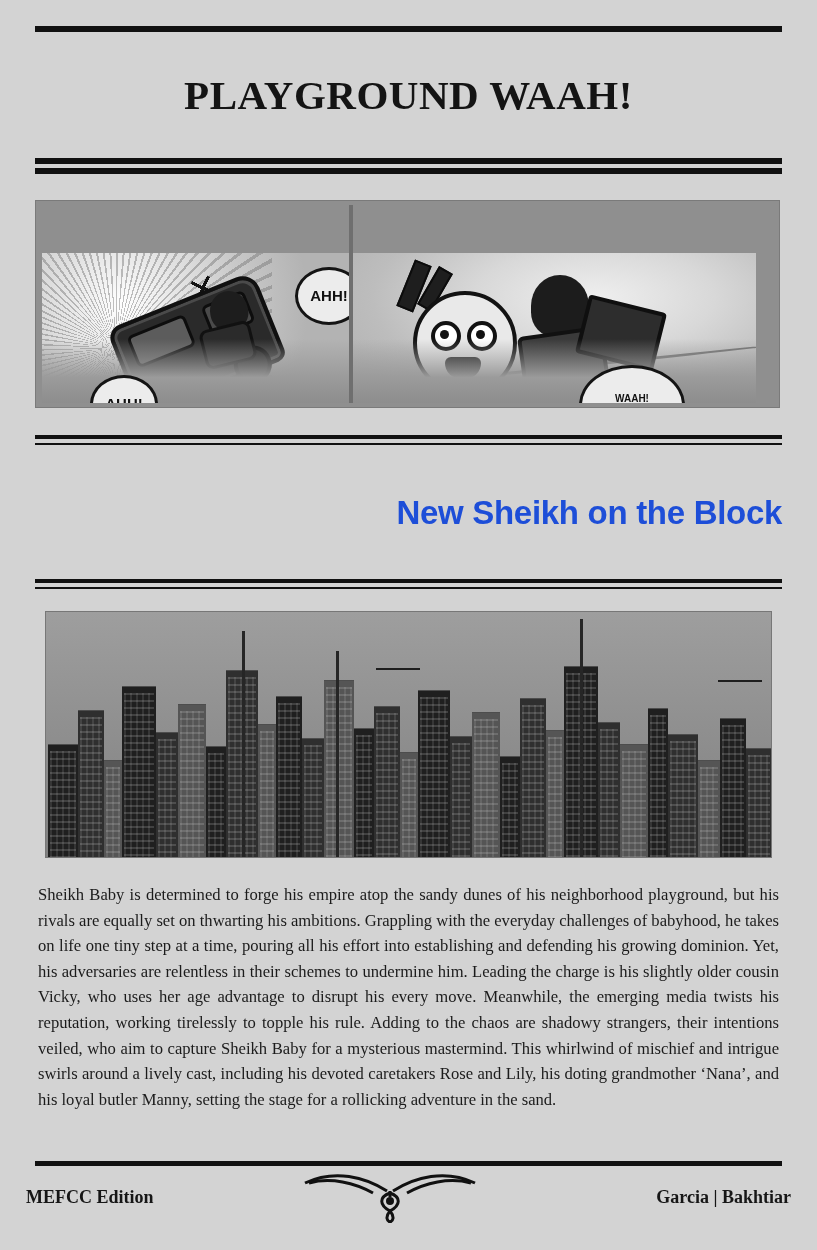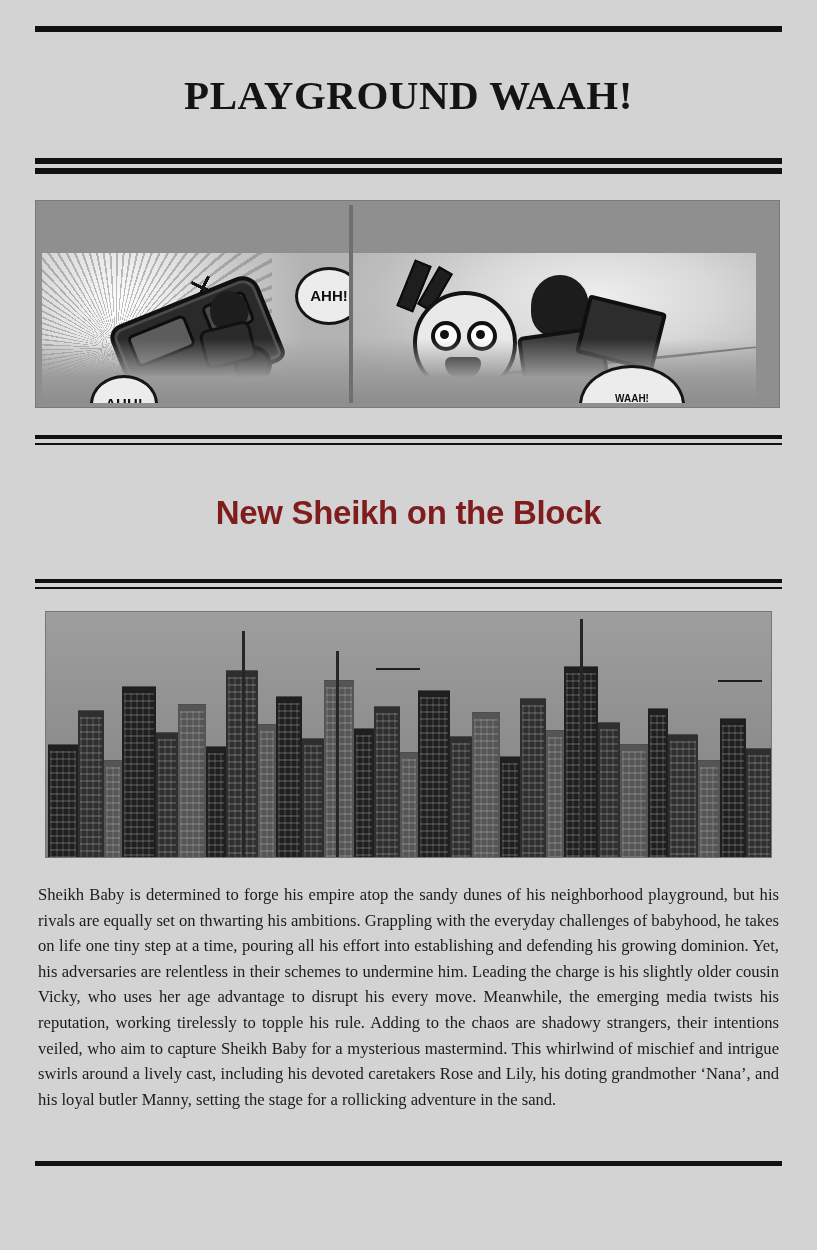--- a/index.html
+++ b/index.html
@@ -268,27 +268,27 @@
   .bubble.b-ahh-bot {
     left: 48px; top: 122px; width: 62px; height: 52px; font-size: 15px;
   }
   .bubble.b-waah {
     left: 226px; top: 112px; width: 100px; height: 74px; font-size: 10px;
   }
 
   
   .section-rules-top { margin-top: 27px; }
   .section-title {
-    text-align: center;
+    text-align: right;
     font-family: "Liberation Sans", sans-serif;
     font-size: 33px;
     font-weight: bold;
     letter-spacing: -0.3px;
     padding: 16px 0 14px 0;
-    color: #7f1d1d;
+    color: #1d4ed8;
   }
 
   
   .city-wrap {
     margin: 22px auto 0 auto;
     width: 727px;
     height: 247px;
     position: relative;
     overflow: hidden;
     background: linear-gradient(180deg, #9e9e9e 0%, #8d8d8d 55%, #7f7f7f 100%);
@@ -460,14 +460,32 @@
     <div class="spire" style="left:196px; height:226px;"></div>
     <div class="spire" style="left:534px; height:238px;"></div>
     <div class="spire" style="left:290px; height:206px;"></div>
     <div class="crane" style="left:330px; top:56px;"></div>
     <div class="crane" style="left:672px; top:68px;"></div>
   </div>
 
   <p class="article">Sheikh Baby is determined to forge his empire atop the sandy dunes of his neighborhood playground, but his rivals are equally set on thwarting his ambitions. Grappling with the everyday challenges of babyhood, he takes on life one tiny step at a time, pouring all his effort into establishing and defending his growing dominion. Yet, his adversaries are relentless in their schemes to undermine him. Leading the charge is his slightly older cousin Vicky, who uses her age advantage to disrupt his every move. Meanwhile, the emerging media twists his reputation, working tirelessly to topple his rule. Adding to the chaos are shadowy strangers, their intentions veiled, who aim to capture Sheikh Baby for a mysterious mastermind. This whirlwind of mischief and intrigue swirls around a lively cast, including his devoted caretakers Rose and Lily, his doting grandmother ‘Nana’, and his loyal butler Manny, setting the stage for a rollicking adventure in the sand.</p>
 
   <div class="footer-rule"></div>
+  <div class="footer">
+    <div class="footer-left">MEFCC Edition</div>
+    <div class="ornament">
+      <svg width="190" height="56" viewBox="0 0 190 56" aria-hidden="true">
+        <g fill="none" stroke="#111" stroke-width="3">
+          <path d="M10 16 C 40 2, 70 10, 92 24"></path>
+          <path d="M180 16 C 150 2, 120 10, 98 24"></path>
+          <path d="M14 16 C 36 10, 60 16, 78 26"></path>
+          <path d="M176 16 C 154 10, 130 16, 112 26"></path>
+          <path d="M95 24 L 95 30"></path>
+          <path d="M95 44 C 84 38, 84 30, 95 26 C 106 30, 106 38, 95 44 Z"></path>
+          <path d="M95 44 C 90 50, 92 54, 95 55 C 98 54, 100 50, 95 44 Z"></path>
+        </g>
+        <circle cx="95" cy="34" r="4" fill="#111"></circle>
+      </svg>
+    </div>
+    <div class="footer-right">Garcia | Bakhtiar</div>
+  </div>
 
 </div>
 
 </body></html>

